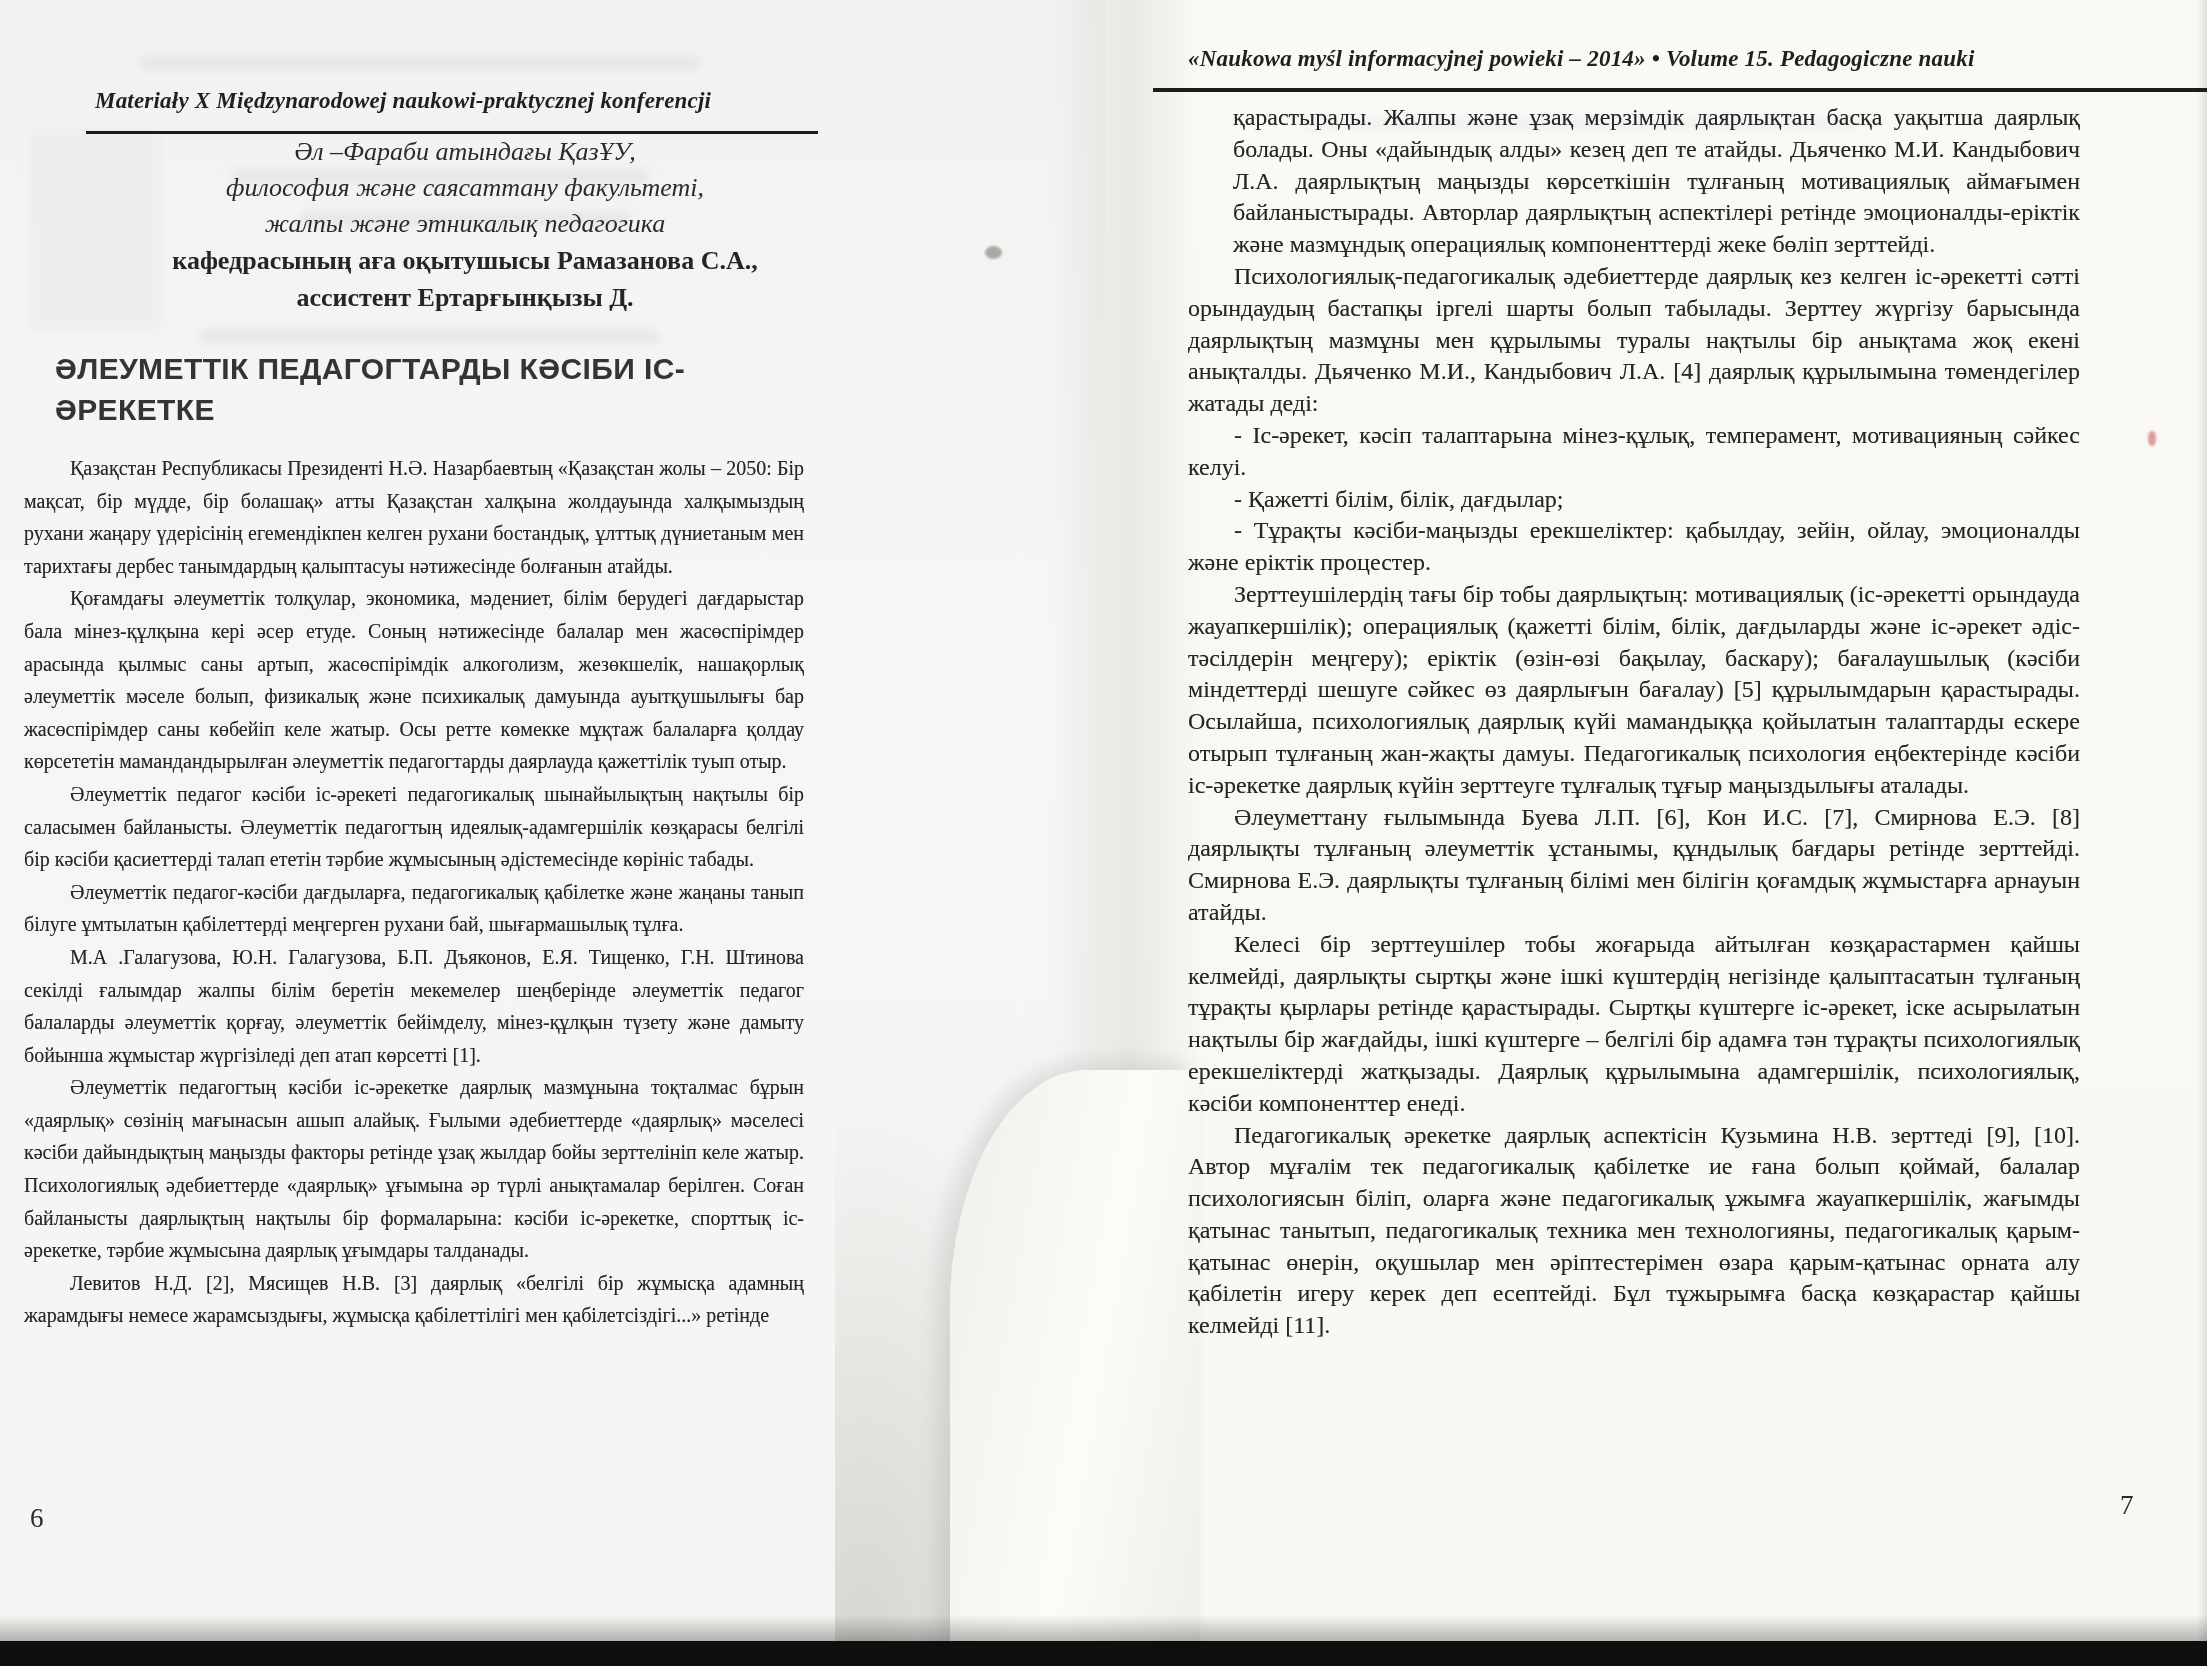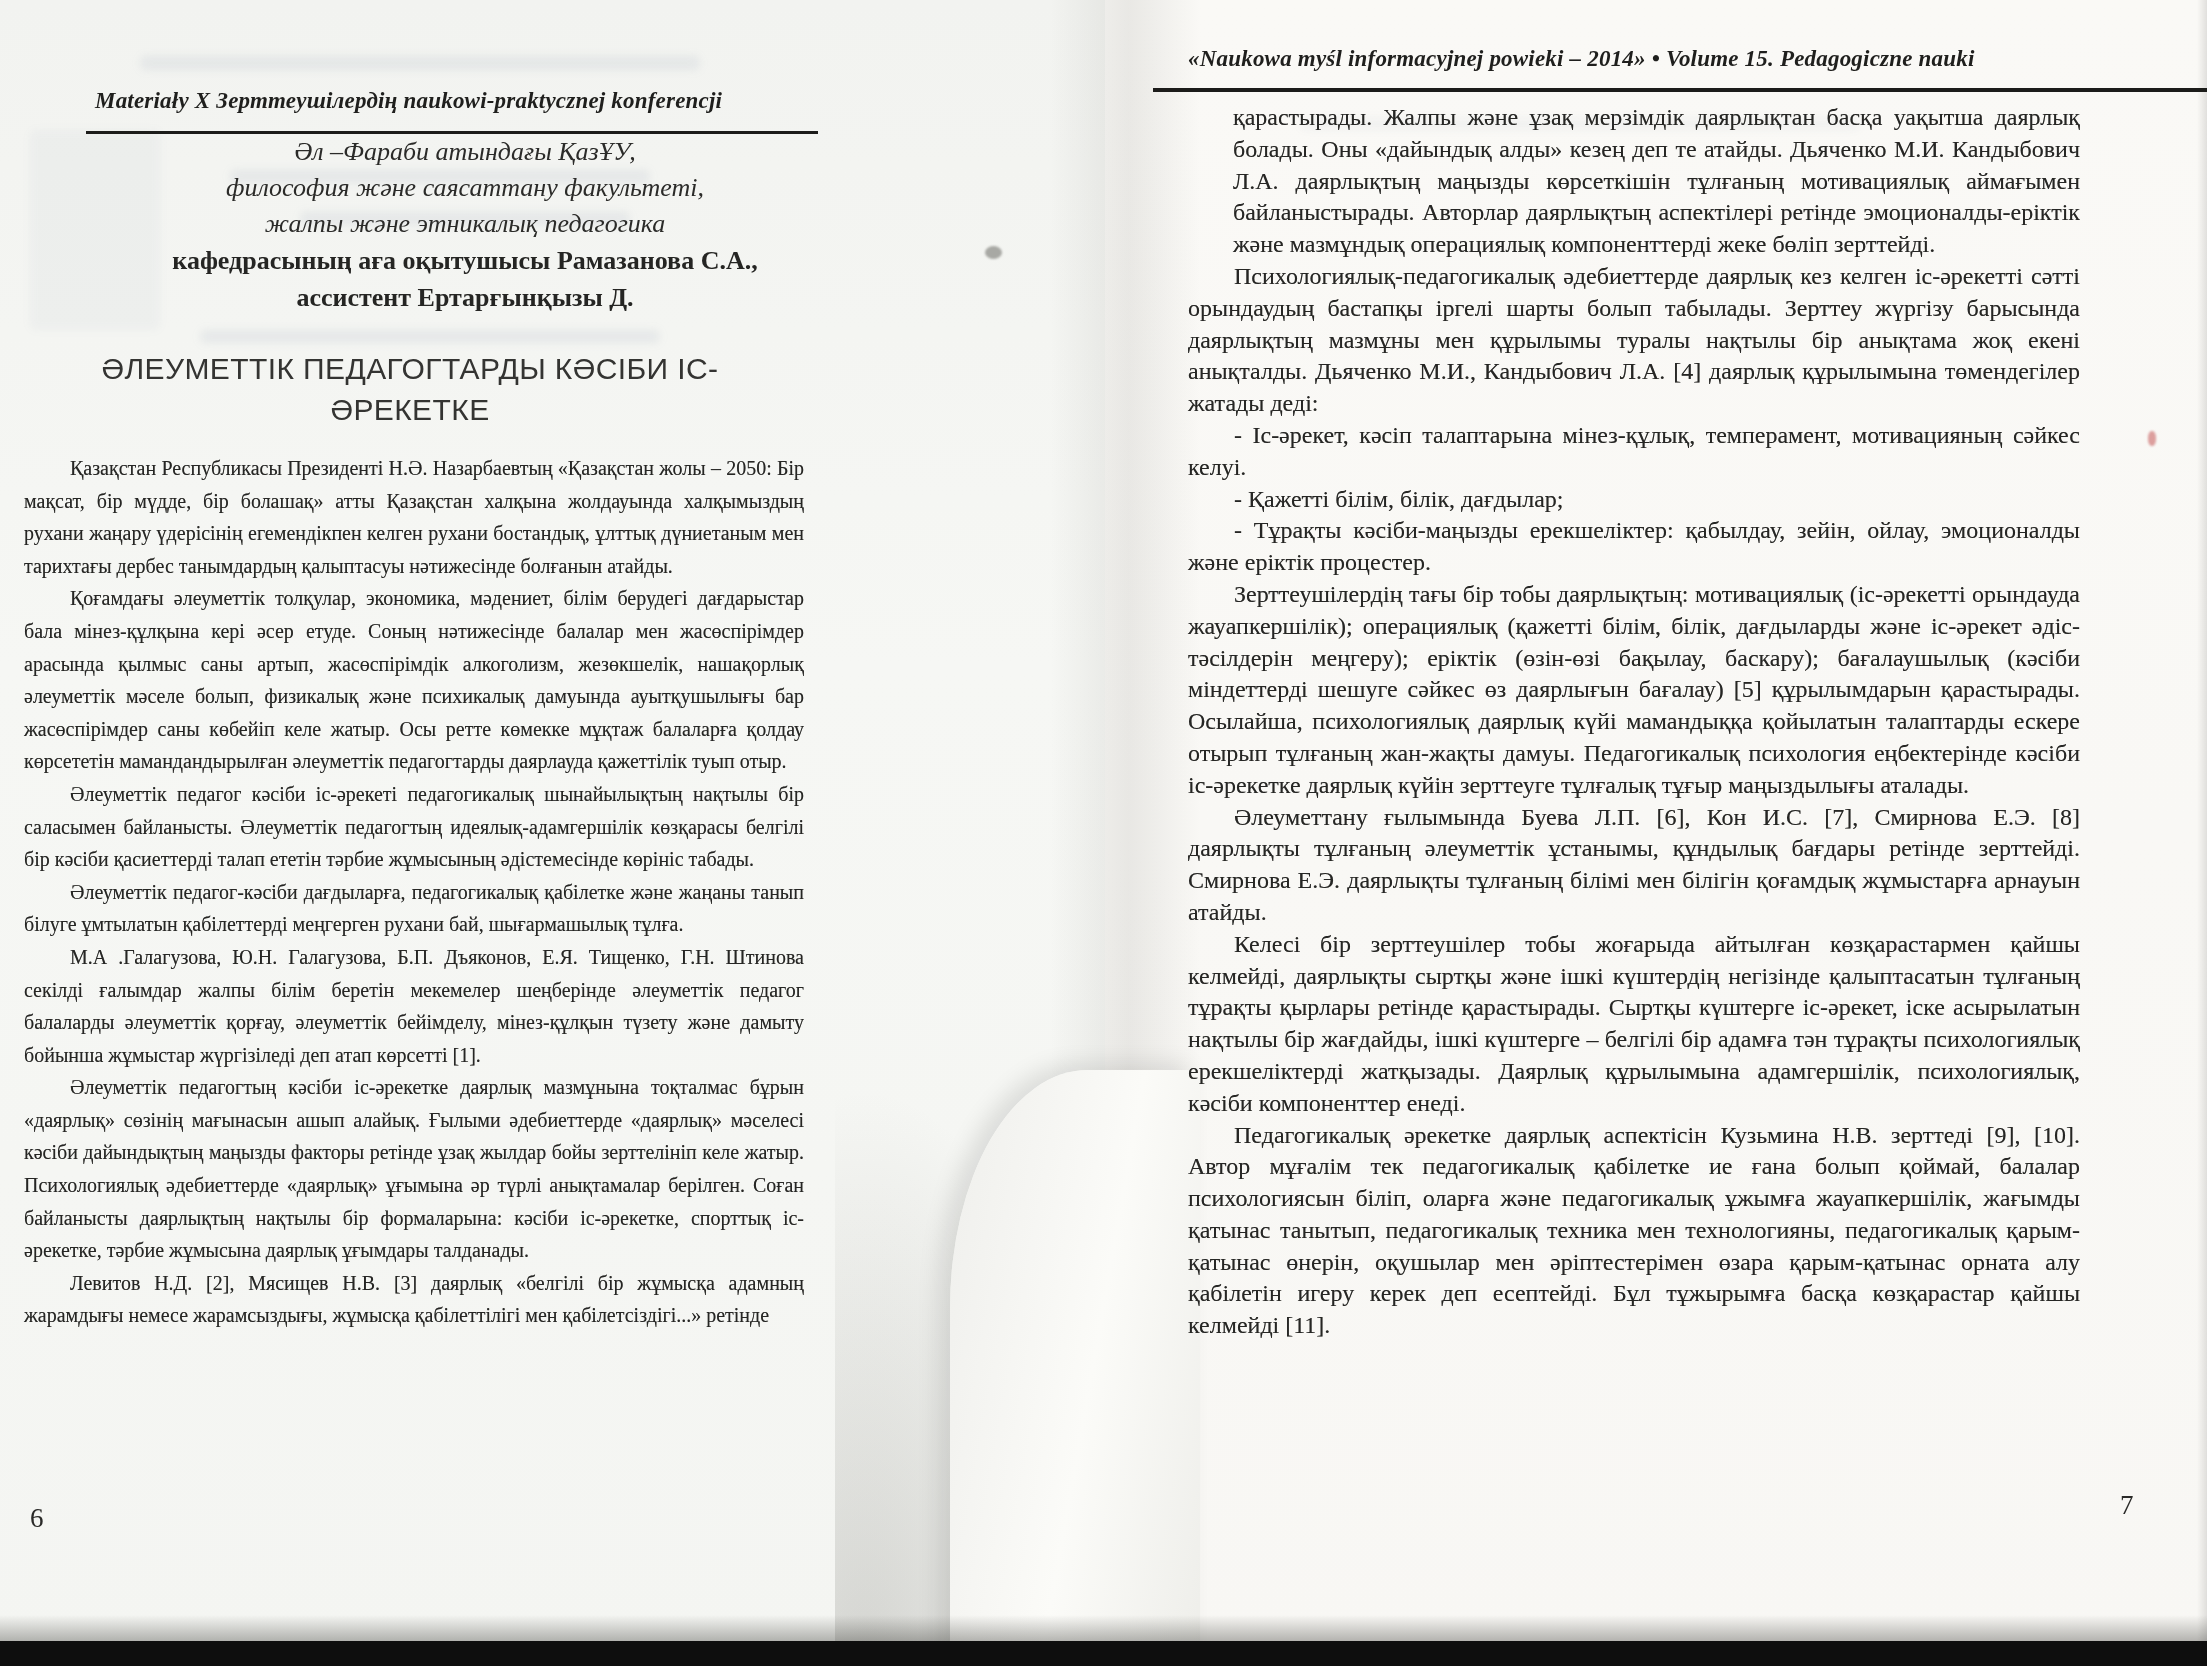--- a/index.html
+++ b/index.html
@@ -38,23 +38,23 @@
   .running-head{font-style:italic;font-weight:bold;font-size:23px;color:#1f1f1d;
     letter-spacing:0.2px;}
   .rh-left{top:88px;left:95px;width:720px;}
   .rh-right{top:46px;left:1188px;width:884px;}
   .rule{position:absolute;z-index:3;background:#1c1c1a;}
   .rule-left{top:131px;left:86px;width:732px;height:3px;}
   .rule-right{top:88px;left:1153px;width:1054px;height:4px;}
   .byline{top:134px;left:140px;width:650px;text-align:center;}
   .byline .aff{display:block;font-style:italic;font-size:26px;line-height:36px;color:#2b2b29;}
   .byline .auth{display:block;font-weight:bold;font-size:26px;line-height:37px;color:#252523;}
-  .title{top:348px;left:55px;width:710px;margin:0;text-align:center;
+  .title{top:348px;left:55px;width:710px;margin:0;text-align:left;
     font-family:"Liberation Sans","DejaVu Sans",sans-serif;
-    font-size:30px;font-weight:400;line-height:41px;color:#343432;letter-spacing:0.4px;}
+    font-size:30px;font-weight:700;line-height:41px;color:#343432;letter-spacing:0.4px;}
   .title .title-line{display:block;}
   .body{text-align:justify;text-shadow:0 0 0.5px rgba(45,45,42,0.45);}
   .body-left{top:452px;left:24px;width:780px;font-size:20px;line-height:32.6px;}
   .body-right{top:102px;left:1188px;width:892px;font-size:24px;line-height:31.8px;}
   .para{margin:0;text-indent:46px;}
   .para.cont{text-indent:0;margin-left:45px;}
   .pagenum{font-size:27px;color:#2a2a28;}
   .pn-left{top:1503px;left:30px;}
   .pn-right{top:1490px;left:2120px;}
 </style>
@@ -73,21 +73,21 @@
   <div class="smudge" style="left:230px;top:170px;width:420px;height:13px;"></div>
   <div class="smudge" style="left:300px;top:212px;width:330px;height:13px;"></div>
   <div class="smudge" style="left:200px;top:330px;width:460px;height:13px;"></div>
   <div class="smudge" style="left:1300px;top:118px;width:560px;height:12px;opacity:.6;"></div>
   <div class="speck"></div>
   <div class="redmark"></div>
   <div class="edge-shadow"></div>
   <div class="edge-bottom"></div>
   <div class="edge-right"></div>
 
-  <div class="txt running-head rh-left">Materiały X Зерттеушілердің naukowi-praktycznej konferencji</div>
+  <div class="txt running-head rh-left">Materiały X Międzynarodowej naukowi-praktycznej konferencji</div>
   <div class="rule rule-left"></div>
 
   <div class="txt byline">
     <div>
         <span class="aff">Әл –Фараби атындағы ҚазҰУ,</span>
         <span class="aff">философия және саясаттану факультеті,</span>
         <span class="aff">жалпы және этникалық педагогика</span>
       </div>
     <div>
         <span class="auth">кафедрасының аға оқытушысы Рамазанова С.А.,</span>

